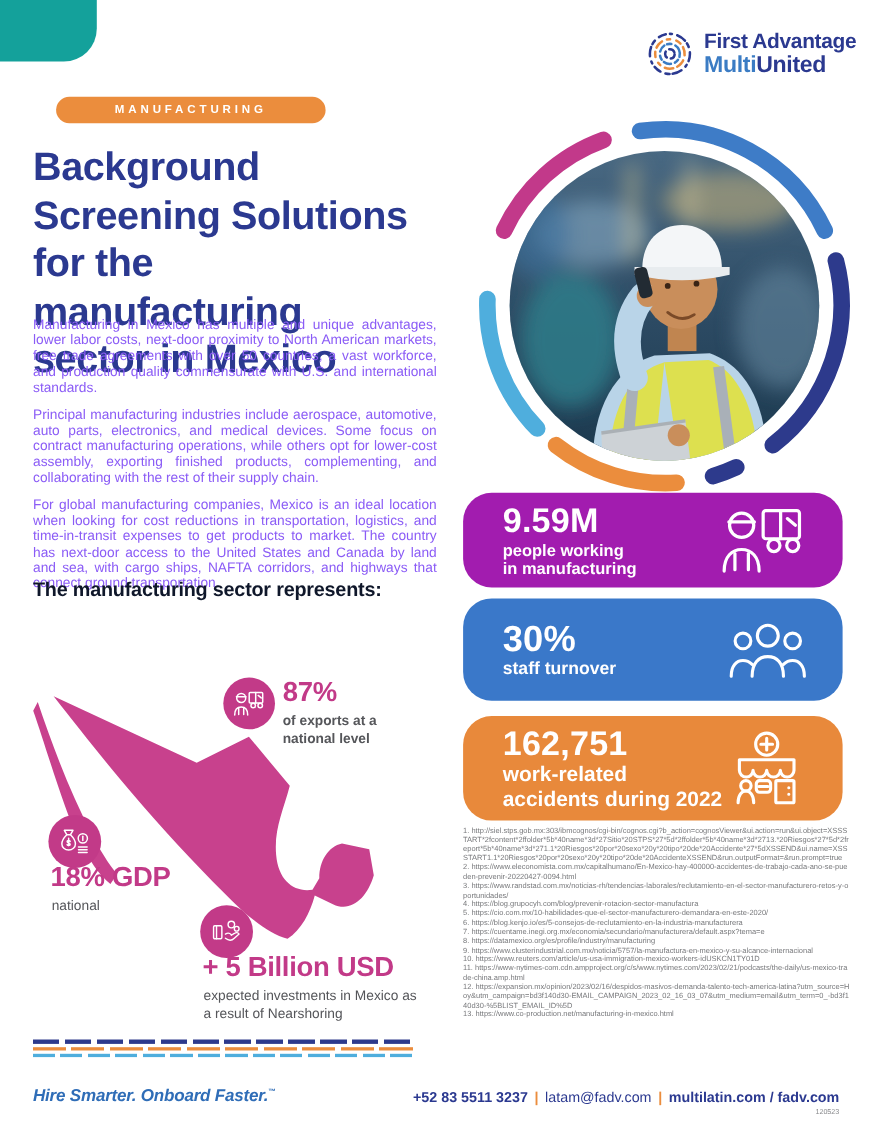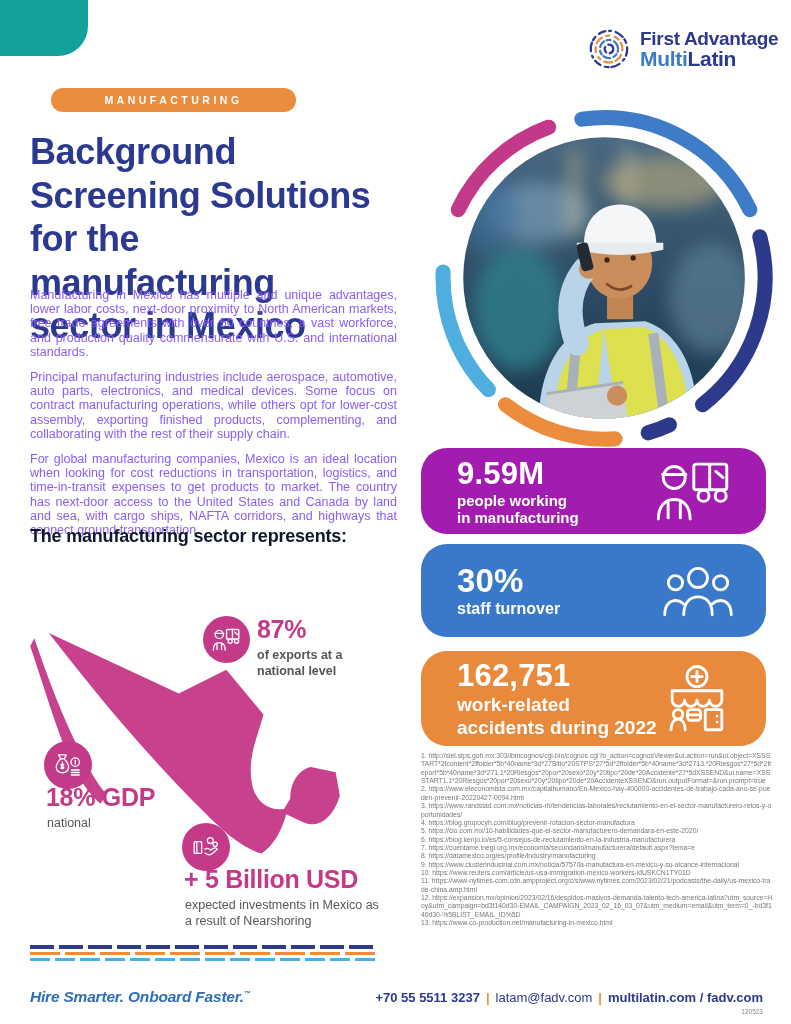--- a/index.html
+++ b/index.html
@@ -104,21 +104,21 @@
     <span>
       <svg width="46" height="46" viewBox="0 0 48 48" fill="none" stroke-linecap="round">
         <circle cx="24" cy="24" r="19" stroke="#2B3990" stroke-width="2.4" stroke-dasharray="7 4 2 5 9 3 4 5"></circle>
         <circle cx="24" cy="24" r="14" stroke="#EB8D3D" stroke-width="2.4" stroke-dasharray="5 4 8 5 3 6" transform="rotate(40 24 24)"></circle>
         <circle cx="24" cy="24" r="9.5" stroke="#3B7CC4" stroke-width="2.4" stroke-dasharray="7 3 4 4" transform="rotate(-25 24 24)"></circle>
         <circle cx="24" cy="24" r="4.5" stroke="#2B3990" stroke-width="2.4" stroke-dasharray="6 4"></circle>
       </svg>
     </span>
     <div class="logo-text">
       <div class="logo-line1">First Advantage</div>
-      <div class="logo-line2"><span class="logo-multi">Multi</span><span class="logo-latin">Latin</span></div>
+      <div class="logo-line2"><span class="logo-multi">Multi</span><span class="logo-latin">United</span></div>
     </div>
   </div>
 
   <div class="badge">MANUFACTURING</div>
 
   <h1 class="title">Background Screening Solutions for the manufacturing sector in Mexico</h1>
 
   <div class="intro">
     <p>Manufacturing in Mexico has multiple and unique advantages, lower labor costs, next-door proximity to North American markets, free trade agreements with over 50 countries, a vast workforce, and production quality commensurate with U.S. and international standards.</p>
     <p>Principal manufacturing industries include aerospace, automotive, auto parts, electronics, and medical devices. Some focus on contract manufacturing operations, while others opt for lower-cost assembly, exporting finished products, complementing, and collaborating with the rest of their supply chain.</p>
@@ -310,18 +310,18 @@
   <div class="dashes">
     <div class="dash-row1"></div>
     <div class="dash-row2"></div>
     <div class="dash-row3"></div>
   </div>
 
   <div class="tagline"><span>Hire Smarter. Onboard Faster.</span><sup>™</sup></div>
 
   <div class="contact">
     <div>
-      <span class="bold">+70 55 5511 3237</span><span class="sep">|</span><span>latam@fadv.com</span><span class="sep">|</span><span class="bold">multilatin.com / fadv.com</span>
+      <span class="bold">+52 83 5511 3237</span><span class="sep">|</span><span>latam@fadv.com</span><span class="sep">|</span><span class="bold">multilatin.com / fadv.com</span>
     </div>
     <div class="doc-code">120523</div>
   </div>
 
 </div>
 
 </body></html>

